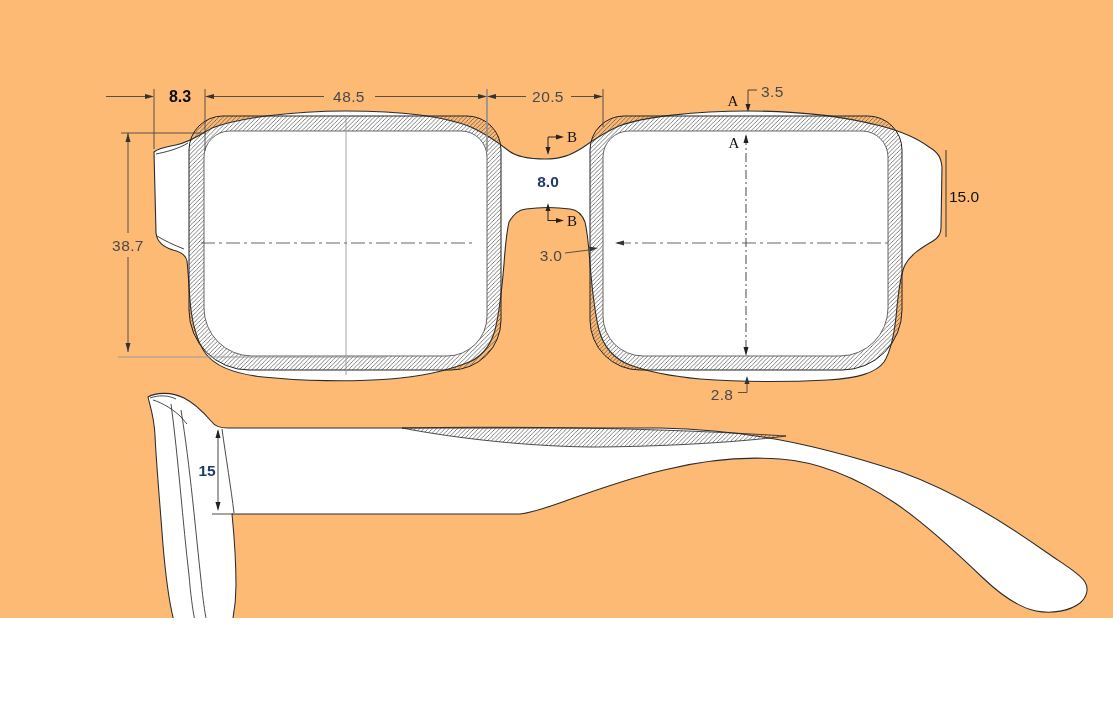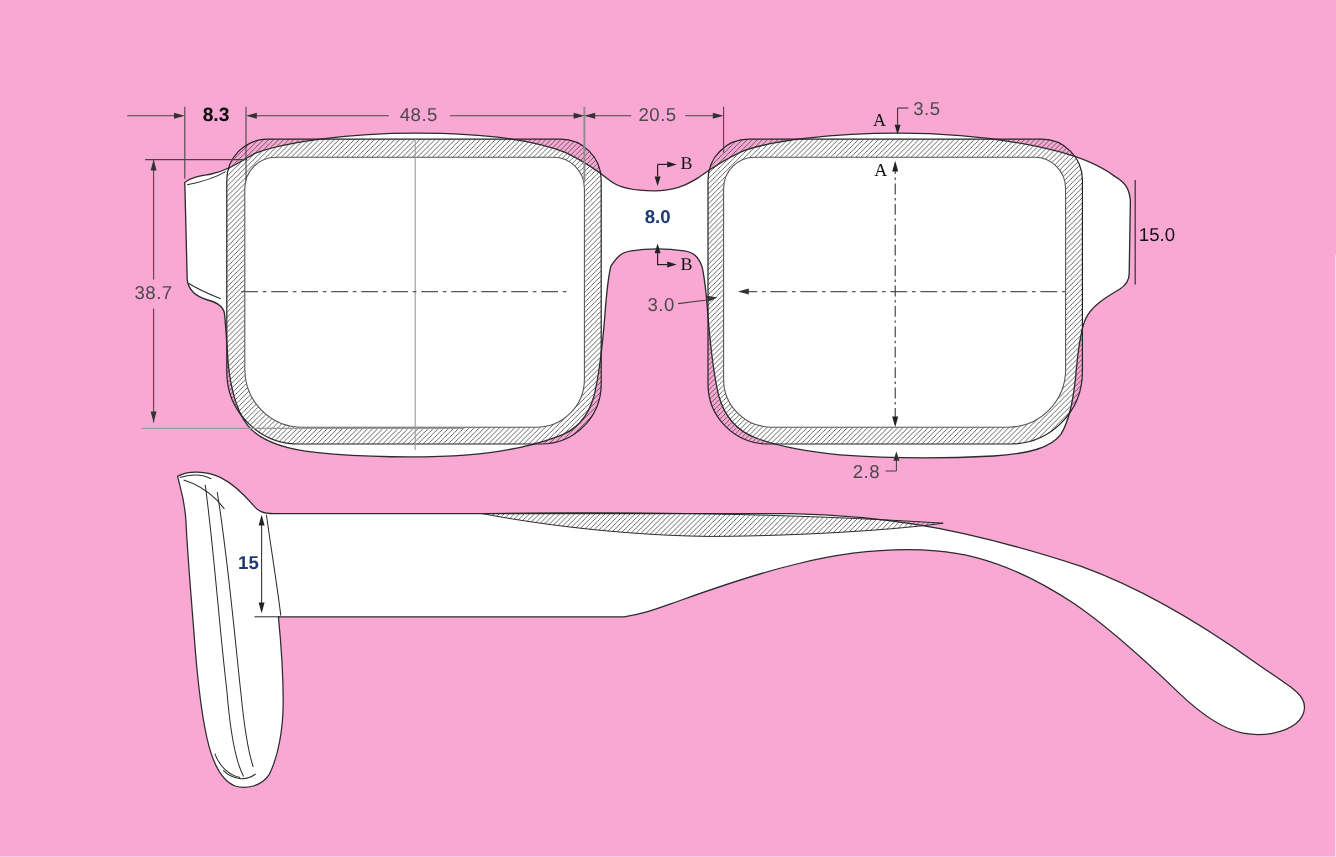--- a/index.html
+++ b/index.html
@@ -1,16 +1,16 @@
 <!DOCTYPE html>
 <html><head>
 <meta charset="utf-8">
 <style>
   html,body{margin:0;padding:0;background:#ffffff;}
-  .canvas{position:relative;width:1113px;height:714px;background:#f9a8d4;overflow:hidden;
+  .canvas{position:relative;width:1113px;height:618px;background:#fdba74;overflow:hidden;
           font-family:"Liberation Sans", sans-serif;}
   svg{display:block;}
   text{font-family:"Liberation Sans", sans-serif;}
   .dim{font-size:15.5px;fill:#4a4a4a;letter-spacing:.4px;}
   .dim-black{font-size:15.5px;fill:#111;}
   .dim-bold{font-size:16px;font-weight:bold;fill:#0d0d0d;}
   .dim-navy{font-size:15.5px;font-weight:bold;fill:#1e3a70;}
   .sec{font-family:"Liberation Serif", serif;font-size:15px;fill:#111;}
 </style>
 </head>

